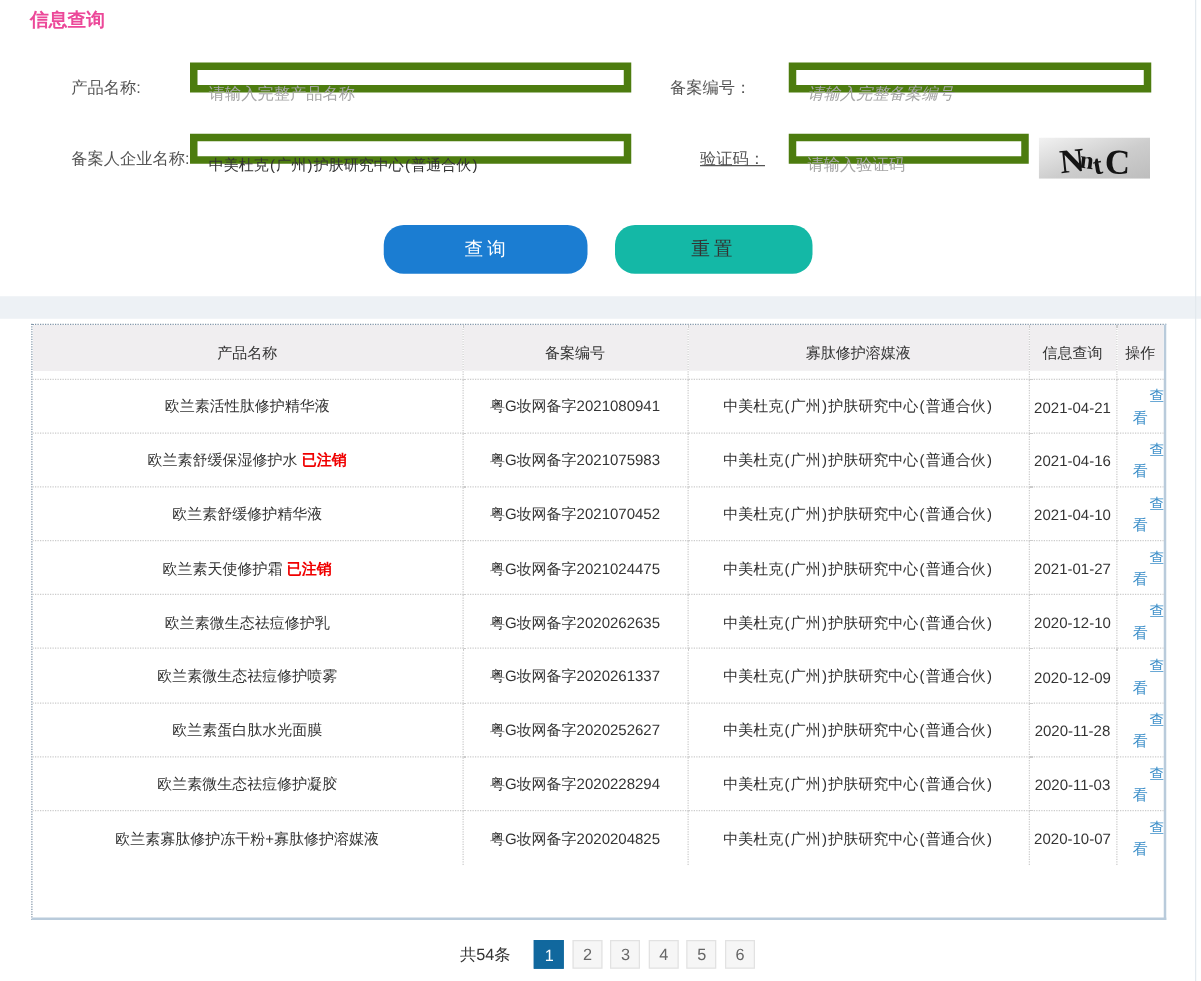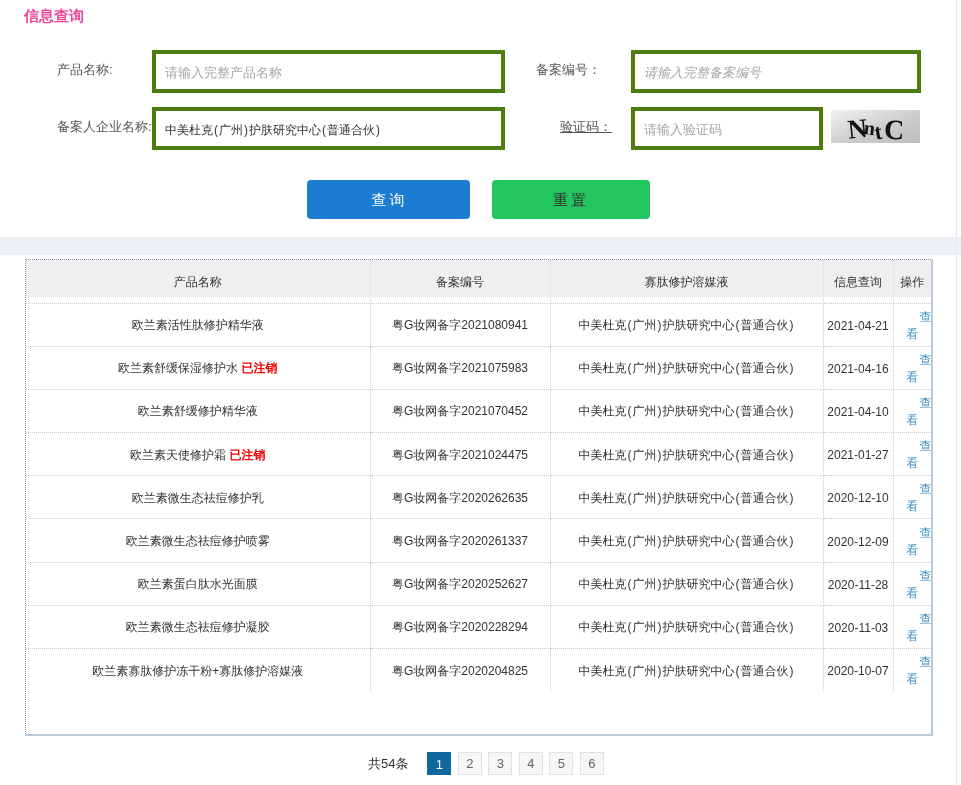--- a/index.html
+++ b/index.html
@@ -1,24 +1,24 @@
 <!DOCTYPE html>
 <html><head>
 <meta charset="utf-8">
 <style>
 * { margin:0; padding:0; box-sizing:border-box; }
 html,body { width:961px; height:785px; background:#fff; font-family:"Liberation Sans",sans-serif; position:relative; overflow:hidden; }
 .abs { position:absolute; }
 .title { left:24px; top:7px; font-size:15px; font-weight:bold; color:#ec4899; }
 .lbl { font-size:13px; color:#555; line-height:40px; }
-.inp { border:4px solid #4d7c0f; background:#fff; height:43px; font-size:13px; color:#333; padding-left:9px; line-height:38px; }
+.inp { border:6px solid #4d7c0f; background:#fff; height:24px; font-size:13px; color:#333; padding-left:9px; line-height:38px; }
 .ph { color:#a6a6a6; }
-.btn { text-align:center; line-height:39px; font-size:15px; letter-spacing:3px; border-radius:4px; }
+.btn { text-align:center; line-height:39px; font-size:15px; letter-spacing:3px; border-radius:16px; }
 .btn-blue { background:#1b7dd2; color:#fff; text-indent:2px; }
-.btn-gray { background:#22c55e; color:#333; }
+.btn-gray { background:#14b8a6; color:#333; }
 .band { left:0; top:237px; width:961px; height:18px; background:#edf1f5; }
 .tblwrap { left:25px; top:259px; width:908px; height:477px; border-left:1px dotted #8296a9; border-top:1px dotted #8296a9; border-right:2px solid #b9cbdb; border-bottom:2px solid #b9cbdb; overflow:hidden; }
 table { border-collapse:collapse; table-layout:fixed; width:100%; font-size:12px; color:#333; }
 td, th { border:1px dotted #ccc; text-align:center; font-weight:normal; height:43.2px; padding:2px 2px 0; overflow:hidden; }
 b { font-weight:normal; padding:0 1px; }
 tr.hd th { height:43px; background:linear-gradient(to bottom,#f0eef0 0,#f0eef0 37px,#ffffff 37px); }
 td:first-child, th:first-child { border-left:none; }
 td:last-child, th:last-child { border-right:none; }
 tr.hd th { border-top:none; }
 tr:last-child td { border-bottom:none; }

